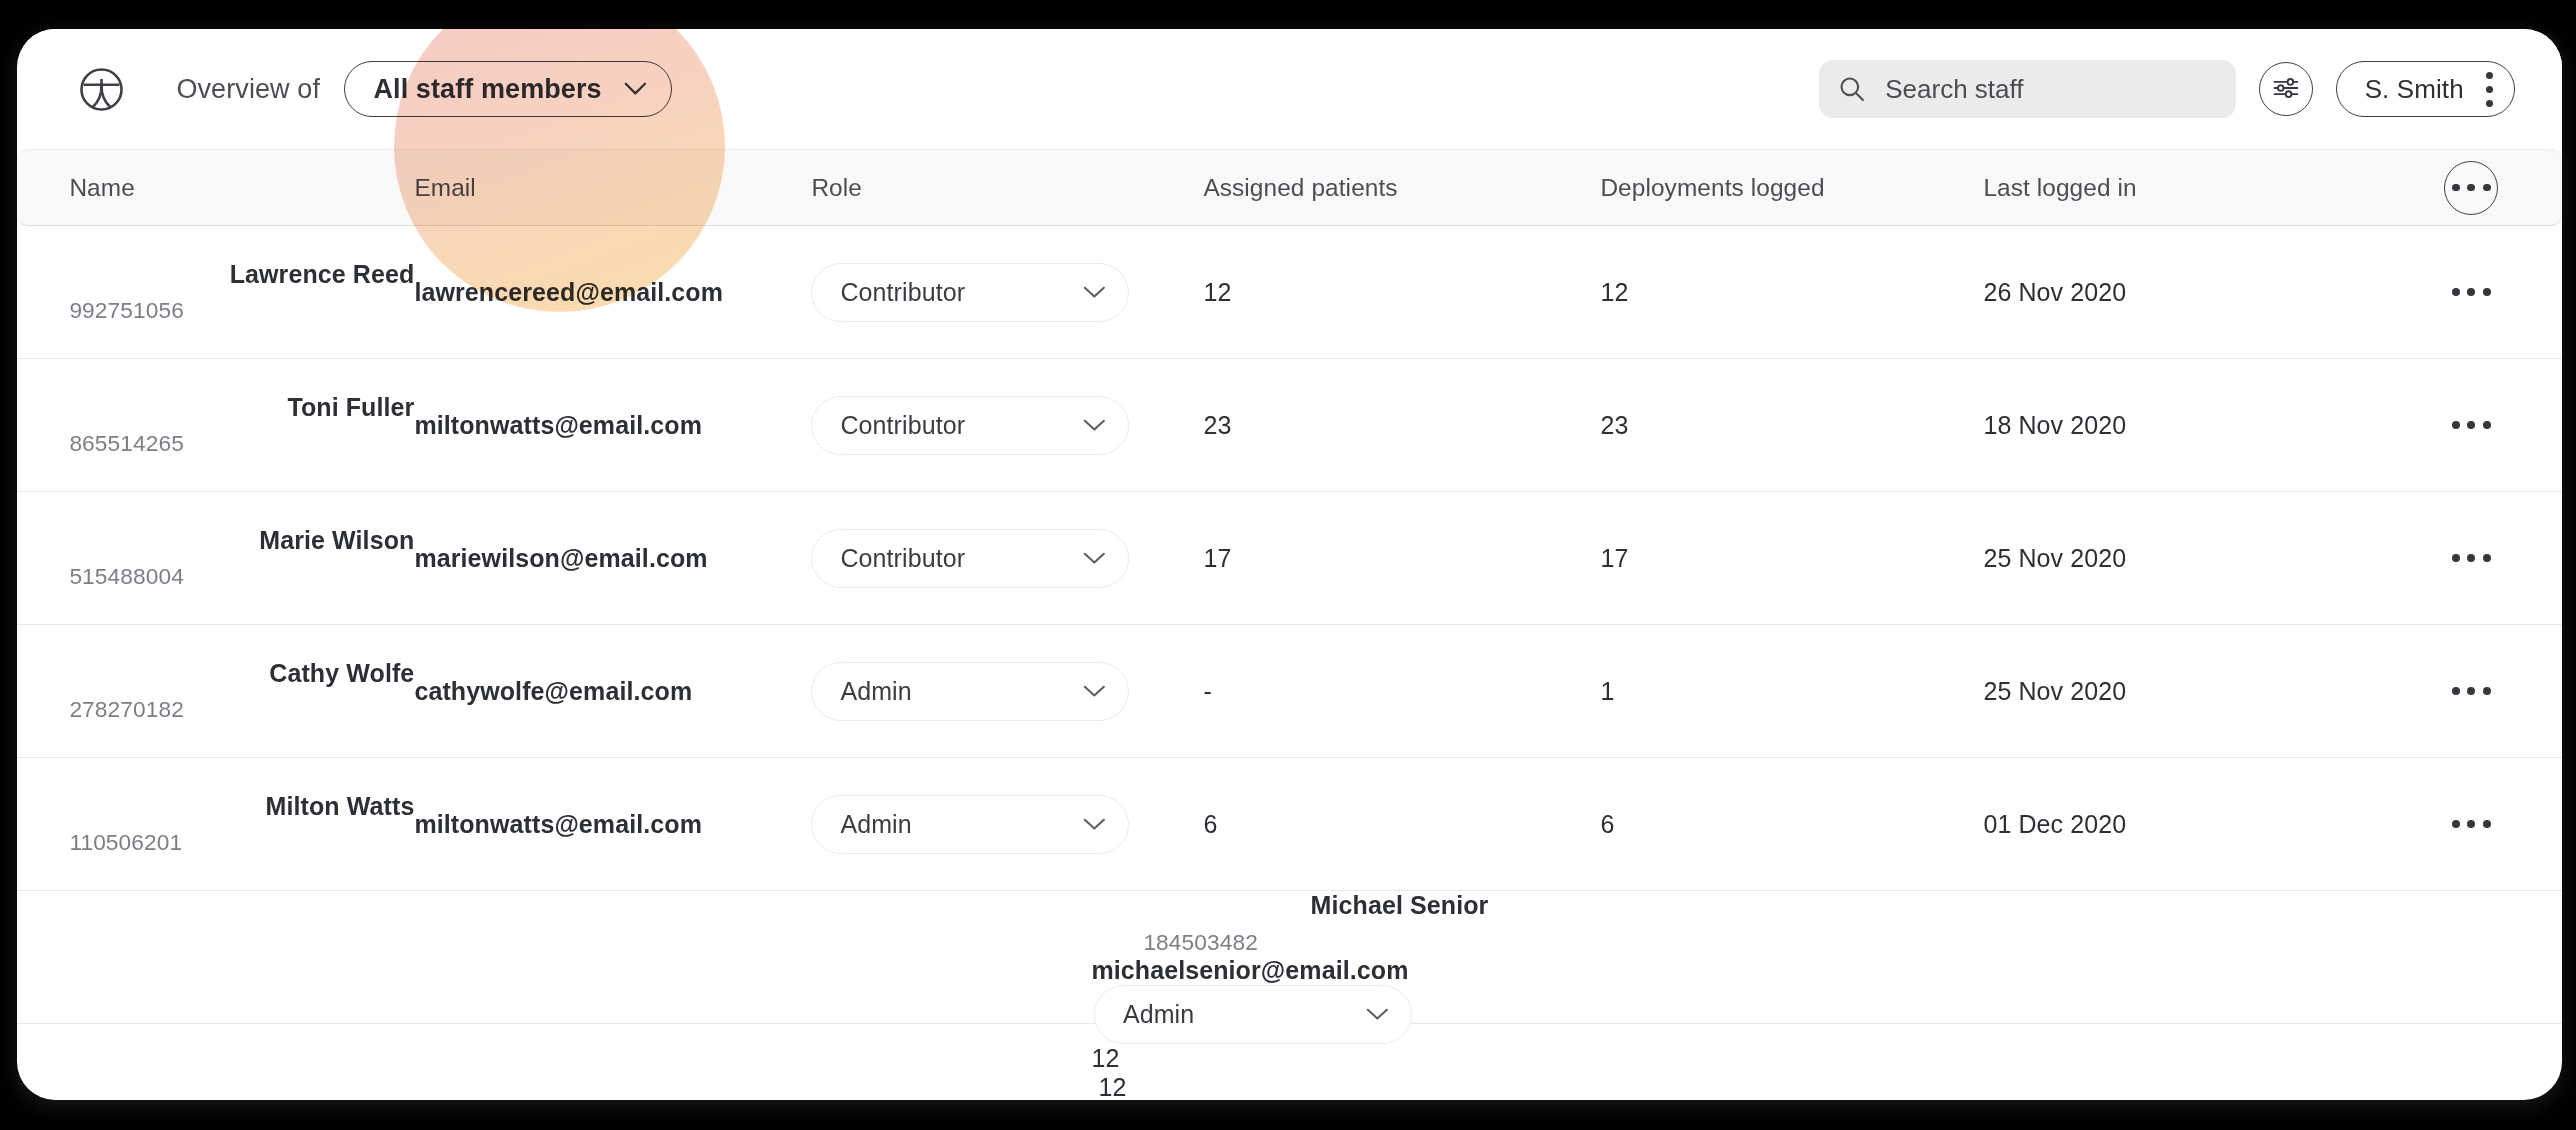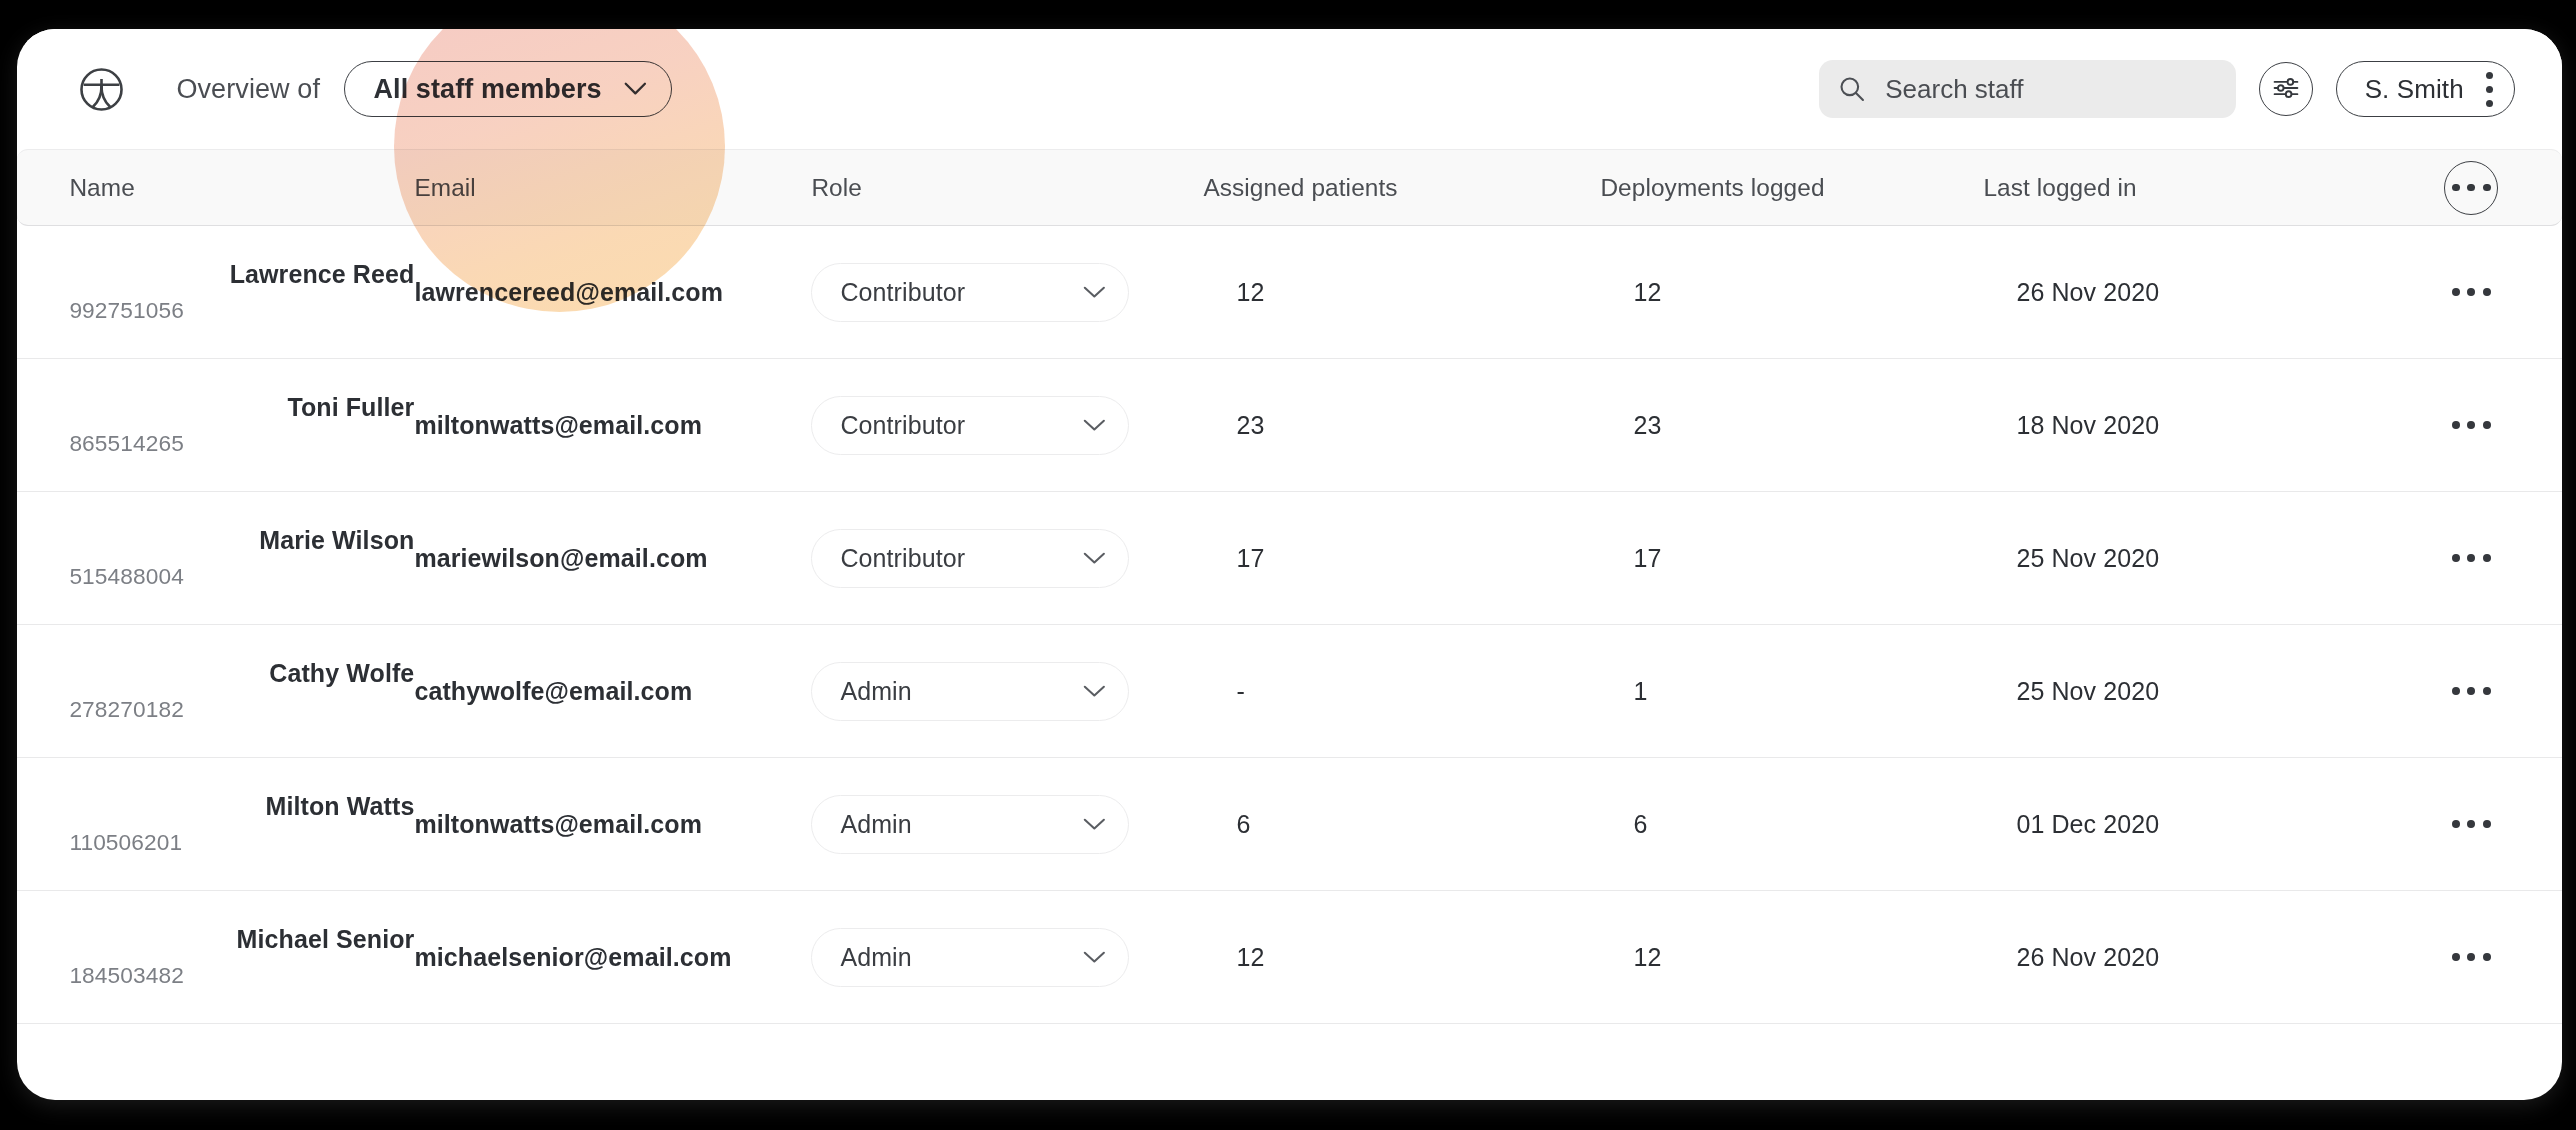--- a/index.html
+++ b/index.html
@@ -158,21 +158,21 @@
     border-radius: 11px;
   }
   .thead .cell {
     font-size: 24.4px;
     color: #4a4d52;
     letter-spacing: 0.1px;
     white-space: nowrap;
   }
 
   .trow { height: 133px; }
-  .trow:last-child { border-bottom: 1.7px solid #e9e9ea; }
+  .trow:last-child { border-bottom: 1.7px solid #e9e9ea; flex-direction: column; }
 
   
   .cell { flex: 0 0 auto; overflow: hidden; }
   .c-name     { width: 397px; padding-left: 52px; }
   .c-email    { width: 397px; }
   .c-role     { width: 392px; }
   .c-patients { width: 397px; }
   .c-deploy   { width: 383px; }
   .c-logged   { width: 397px; }
   .c-actions  { flex: 1 1 auto; display: flex; align-items: center; justify-content: center; }
@@ -221,21 +221,20 @@
     letter-spacing: 0.1px;
     white-space: nowrap;
   }
   .role-select .chev { display:flex; color:#5a5d62; }
 
   .num-text, .date-text {
     font-size: 25px;
     color: #2c2f34;
     letter-spacing: 0.1px;
     white-space: nowrap;
-    margin-left: 33px;
   }
 
   .kebab-round {
     width: 54px;
     height: 54px;
     border: 1.7px solid #3c3f44;
     border-radius: 50%;
     display: flex;
     align-items: center;
     justify-content: center;

